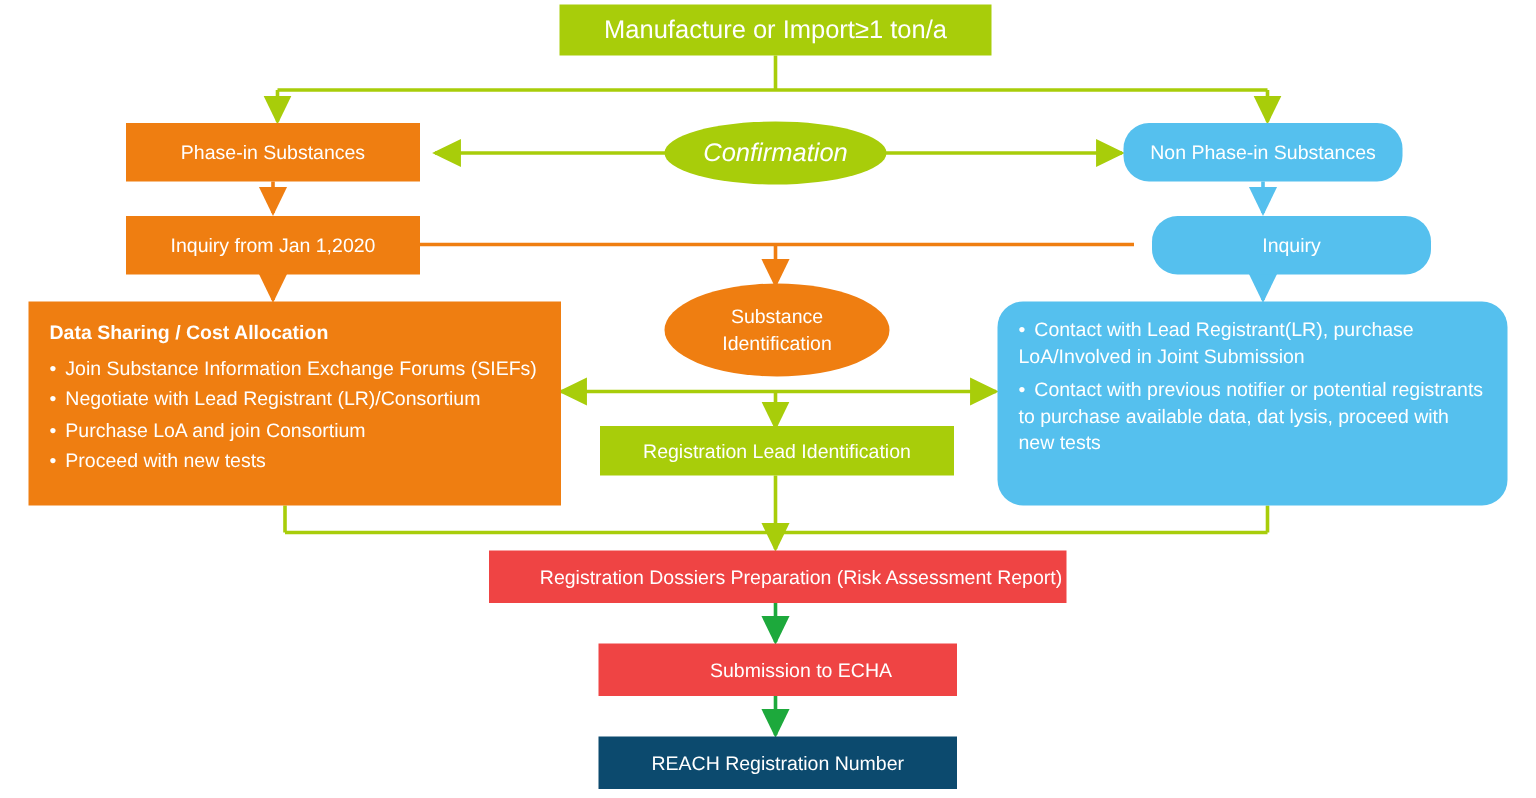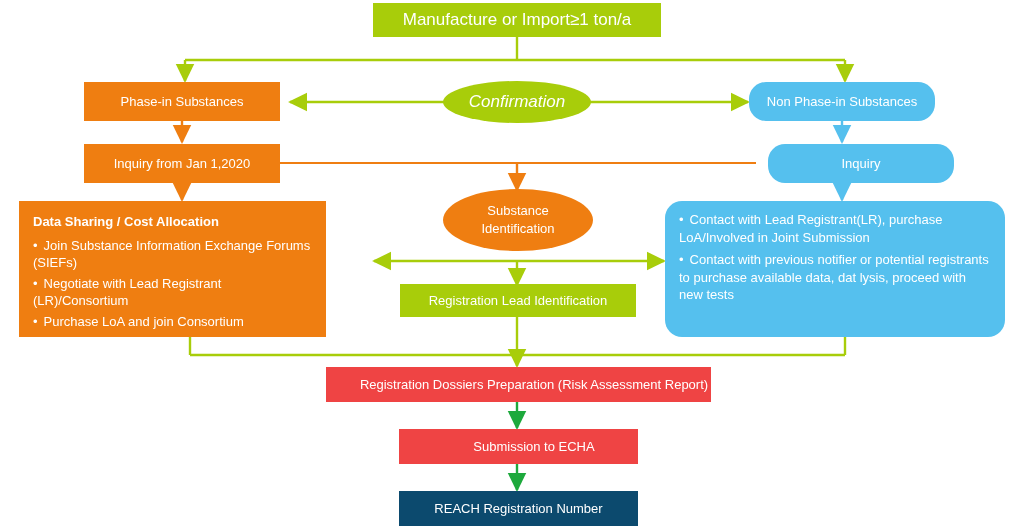--- a/index.html
+++ b/index.html
@@ -157,21 +157,21 @@
 
   <div class="node blue t14" style="left:768px; top:144px; width:186px; height:39px;">
     <span>Inquiry</span>
   </div>
 
   <div class="node orange ellipse t14" style="left:443px; top:189px; width:150px; height:62px; flex-direction:column;">
     <span class="lbl">Substance</span>
     <span class="lbl">Identification</span>
   </div>
 
-  <div class="node orange listbox t14" style="left:19px; top:201px; width:307px; height:136px;">
+  <div class="node orange listbox t14" style="left:19px; top:201px; width:355px; height:136px;">
     <span class="title">Data Sharing / Cost Allocation</span>
     <ul class="bullet-wrap">
       <li>Join Substance Information Exchange Forums (SIEFs)</li>
       <li>Negotiate with Lead Registrant (LR)/Consortium</li>
       <li>Purchase LoA and join Consortium</li>
       <li>Proceed with new tests</li>
     </ul>
   </div>
 
   <div class="node blue listbox t14" style="left:665px; top:201px; width:340px; height:136px; padding-top:10px;">

